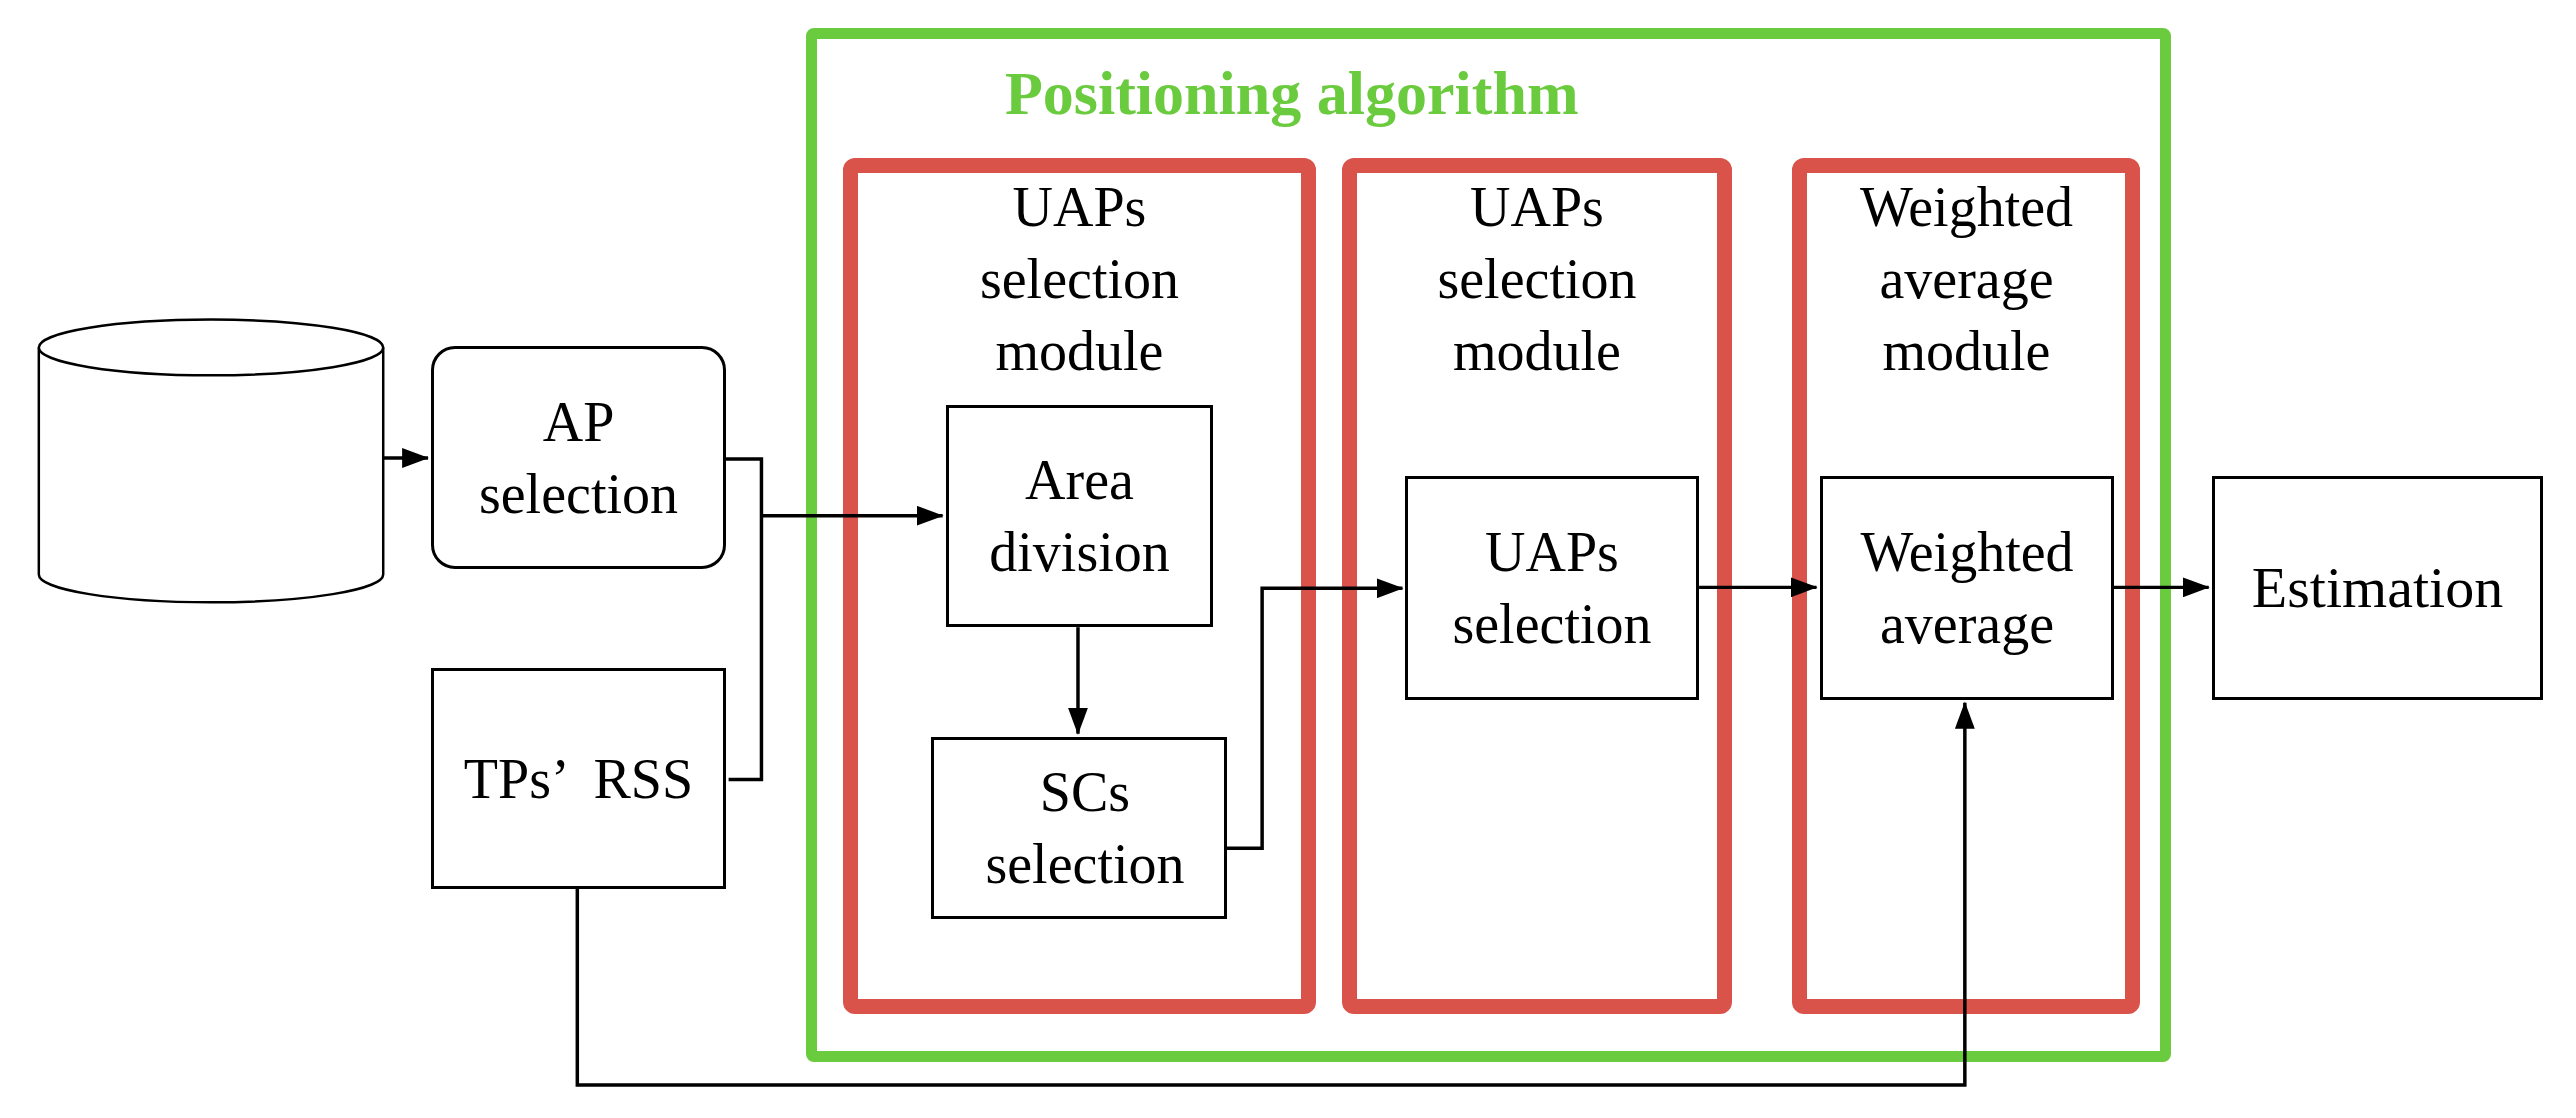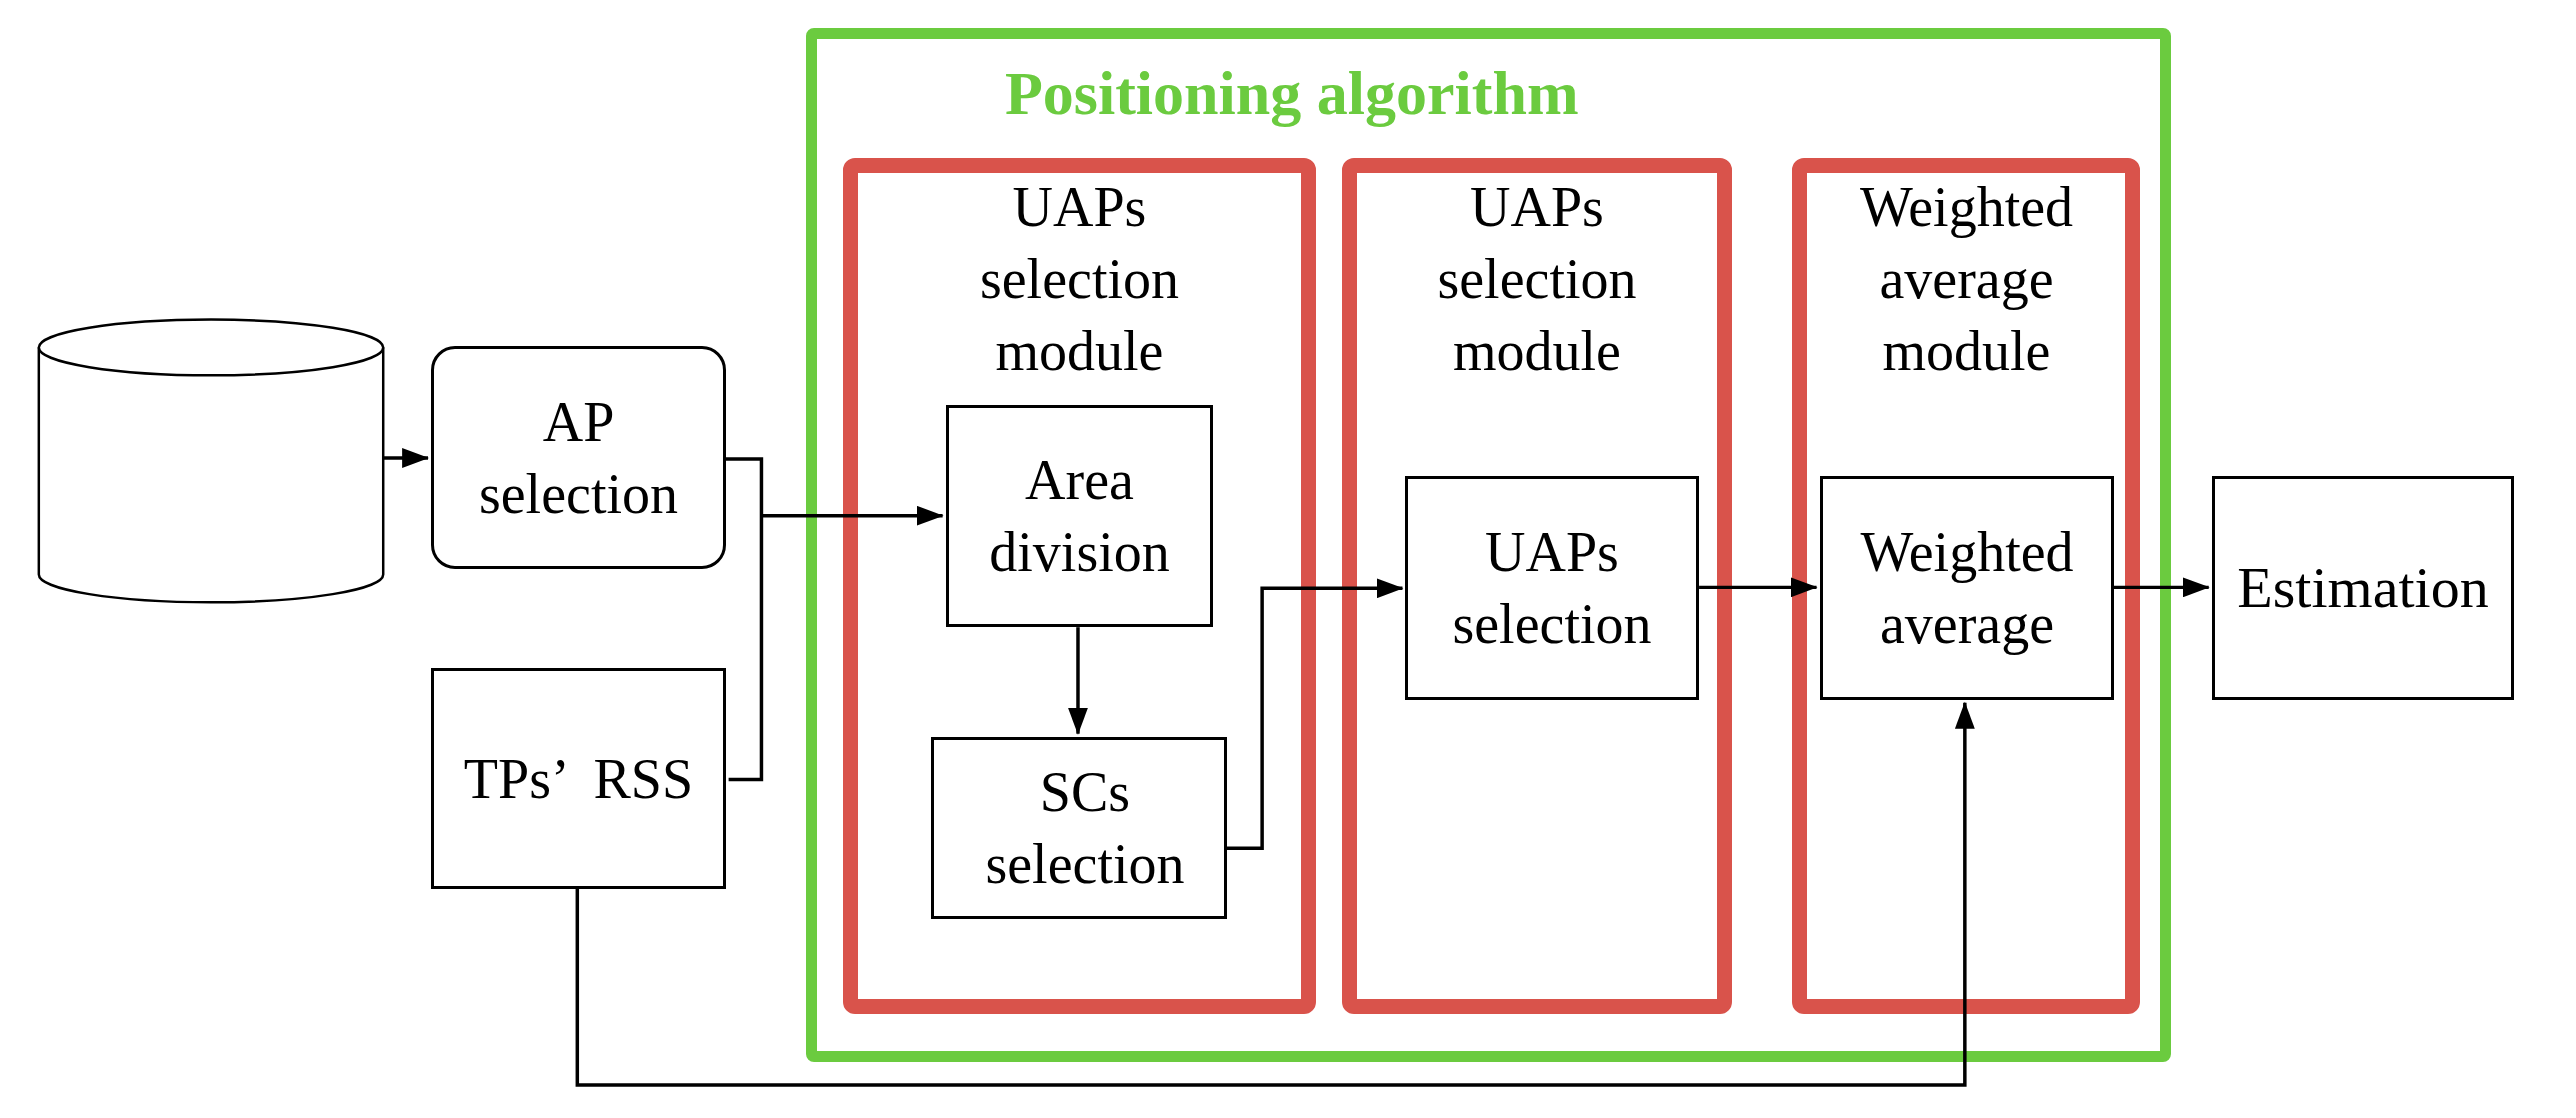--- a/index.html
+++ b/index.html
@@ -26,21 +26,21 @@
     position:absolute;border:3px solid #000;box-sizing:border-box;background:#fff;
     display:flex;flex-direction:column;align-items:center;justify-content:center;
     font-size:56px;line-height:72px;text-align:center;
   }
   .node-ap{left:431px;top:346px;width:295px;height:223px;border-radius:24px;}
   .node-tps{left:431px;top:668px;width:295px;height:221px;white-space:pre;}
   .node-area{left:946px;top:405px;width:267px;height:222px;}
   .node-scs{left:931px;top:737px;width:296px;height:182px;padding-left:12px;}
   .node-uapssel{left:1405px;top:476px;width:294px;height:224px;}
   .node-wavg{left:1820px;top:476px;width:294px;height:224px;}
-  .node-est{left:2212px;top:476px;width:302px;height:224px;font-size:58px;justify-content:center;}
+  .node-est{left:2212px;top:476px;width:331px;height:224px;font-size:58px;justify-content:center;}
   
   .module-title{
     position:absolute;top:171px;text-align:center;
     font-size:56px;line-height:72px;
   }
   .mt-srps{left:858px;width:443px;}
   .mt-uaps{left:1357px;width:360px;}
   .mt-weighted{left:1807px;width:319px;}
   
   .main-title{

